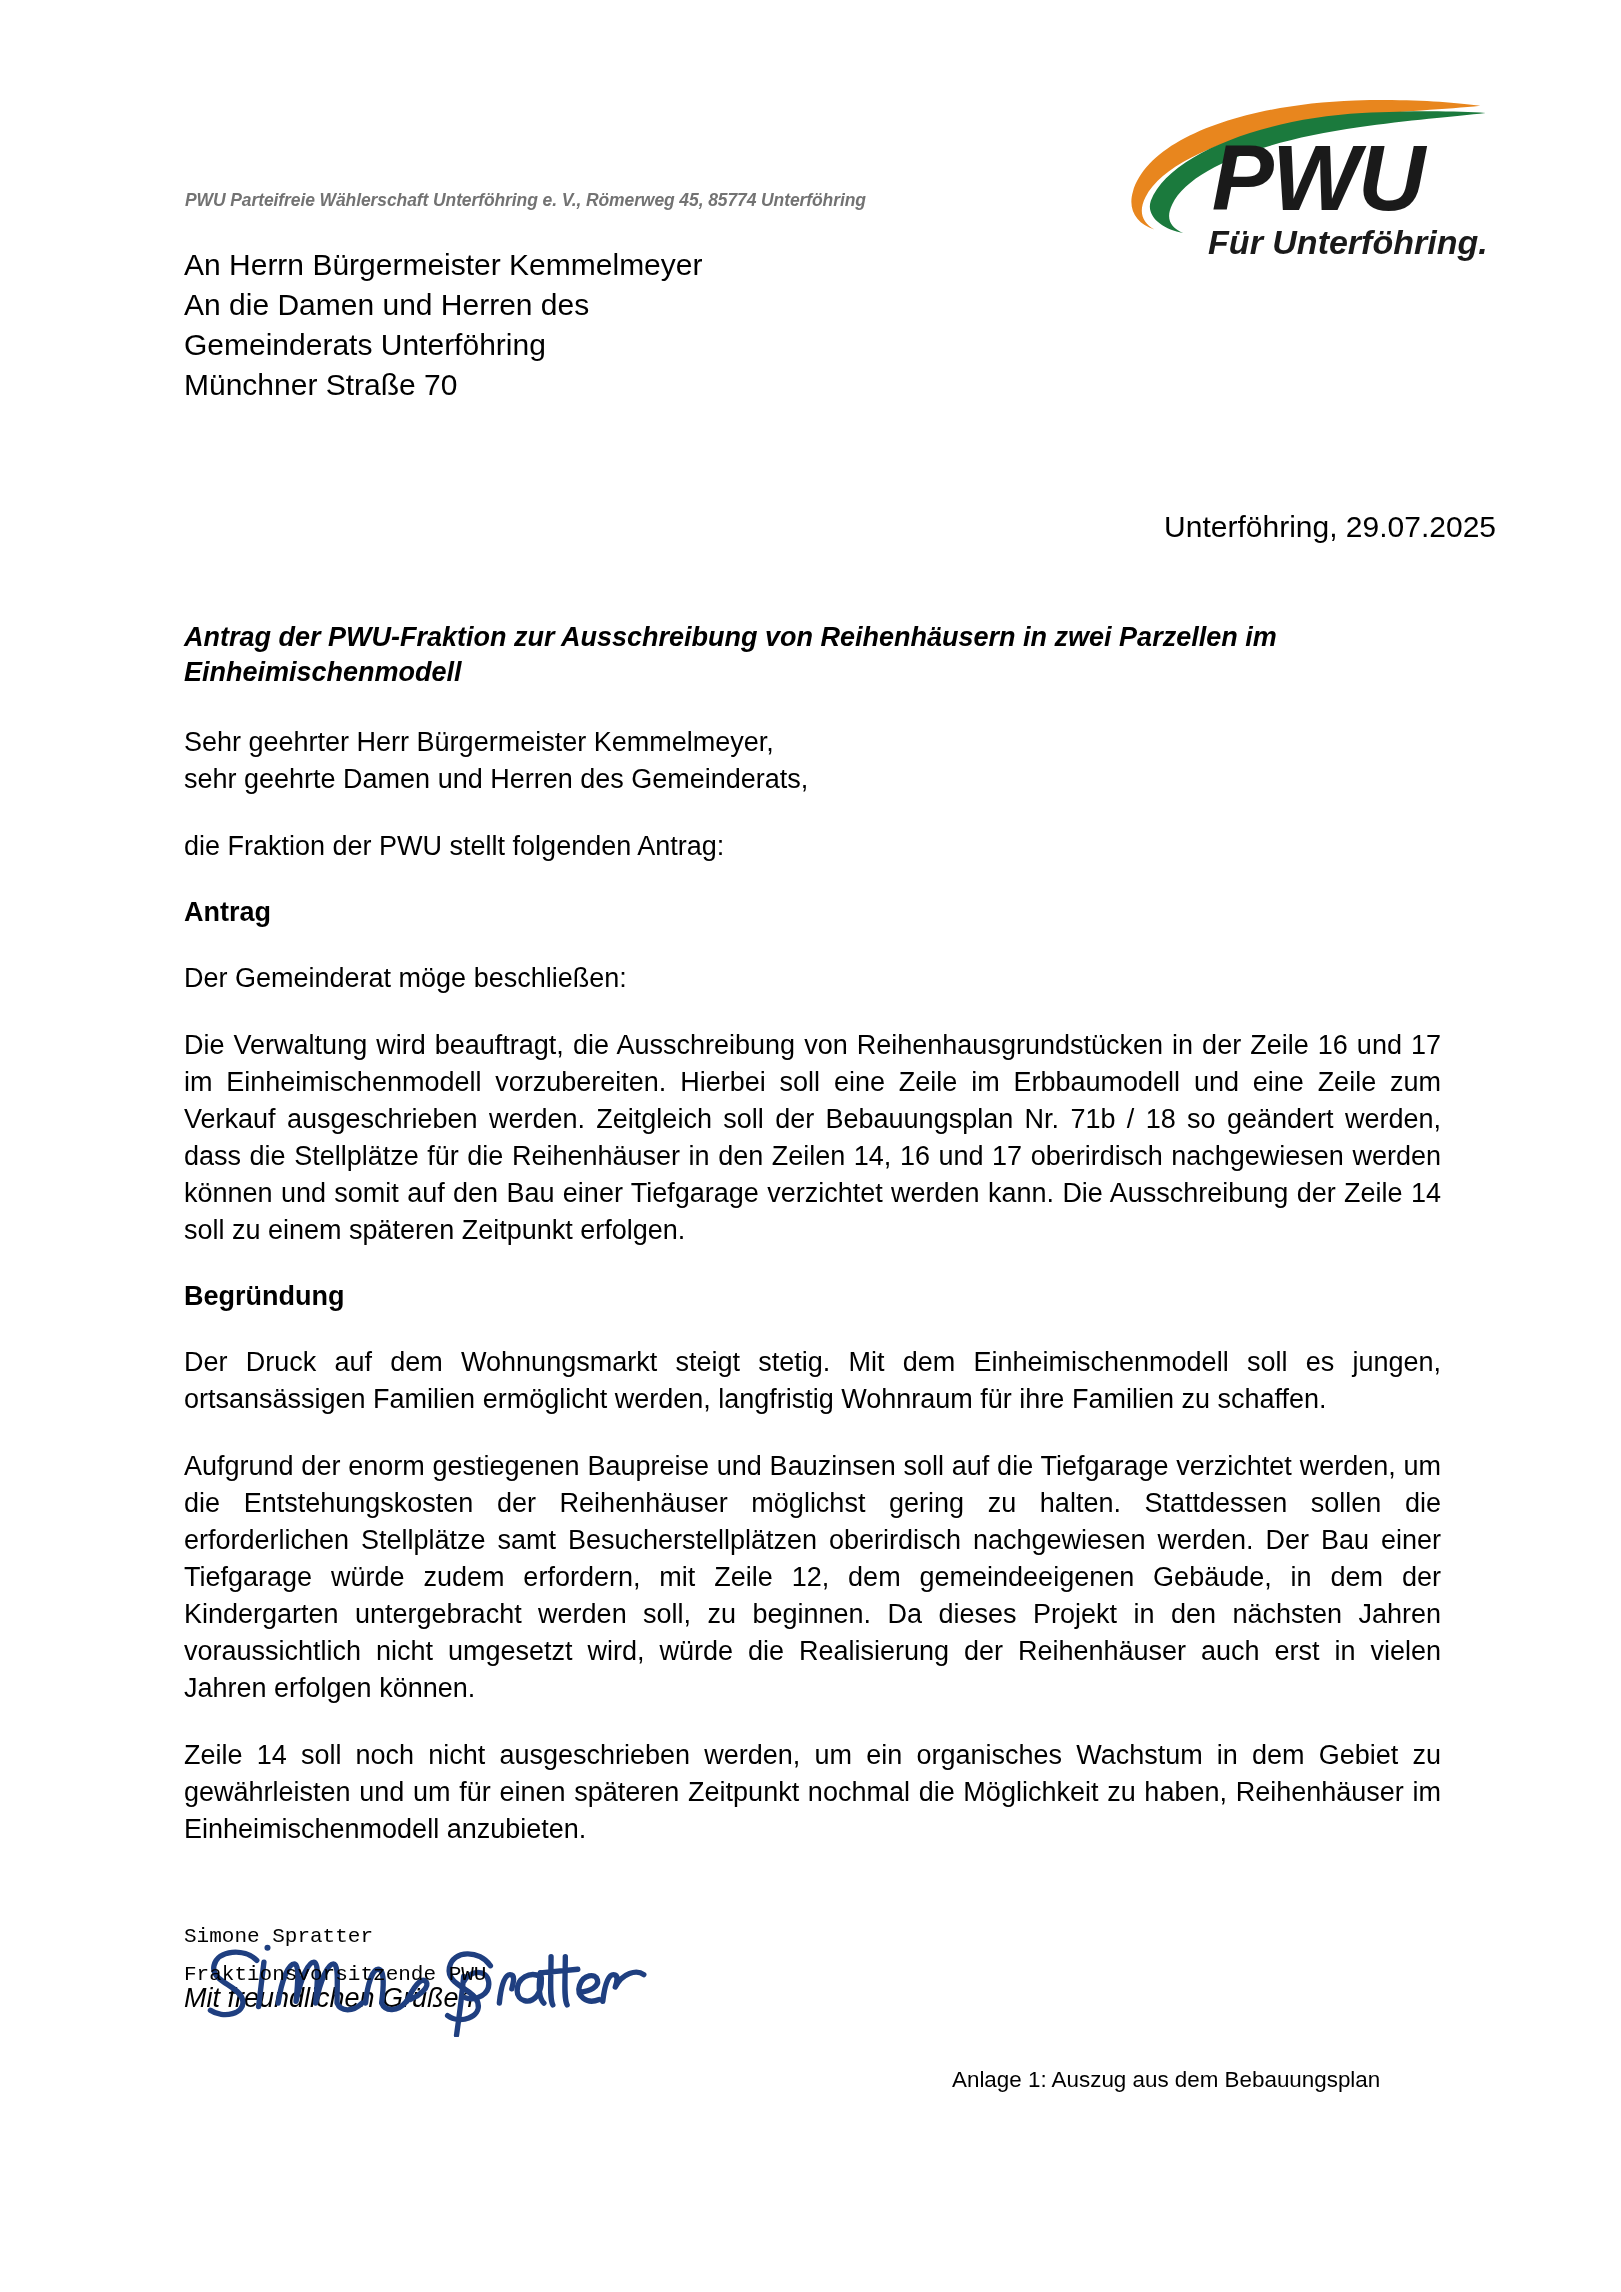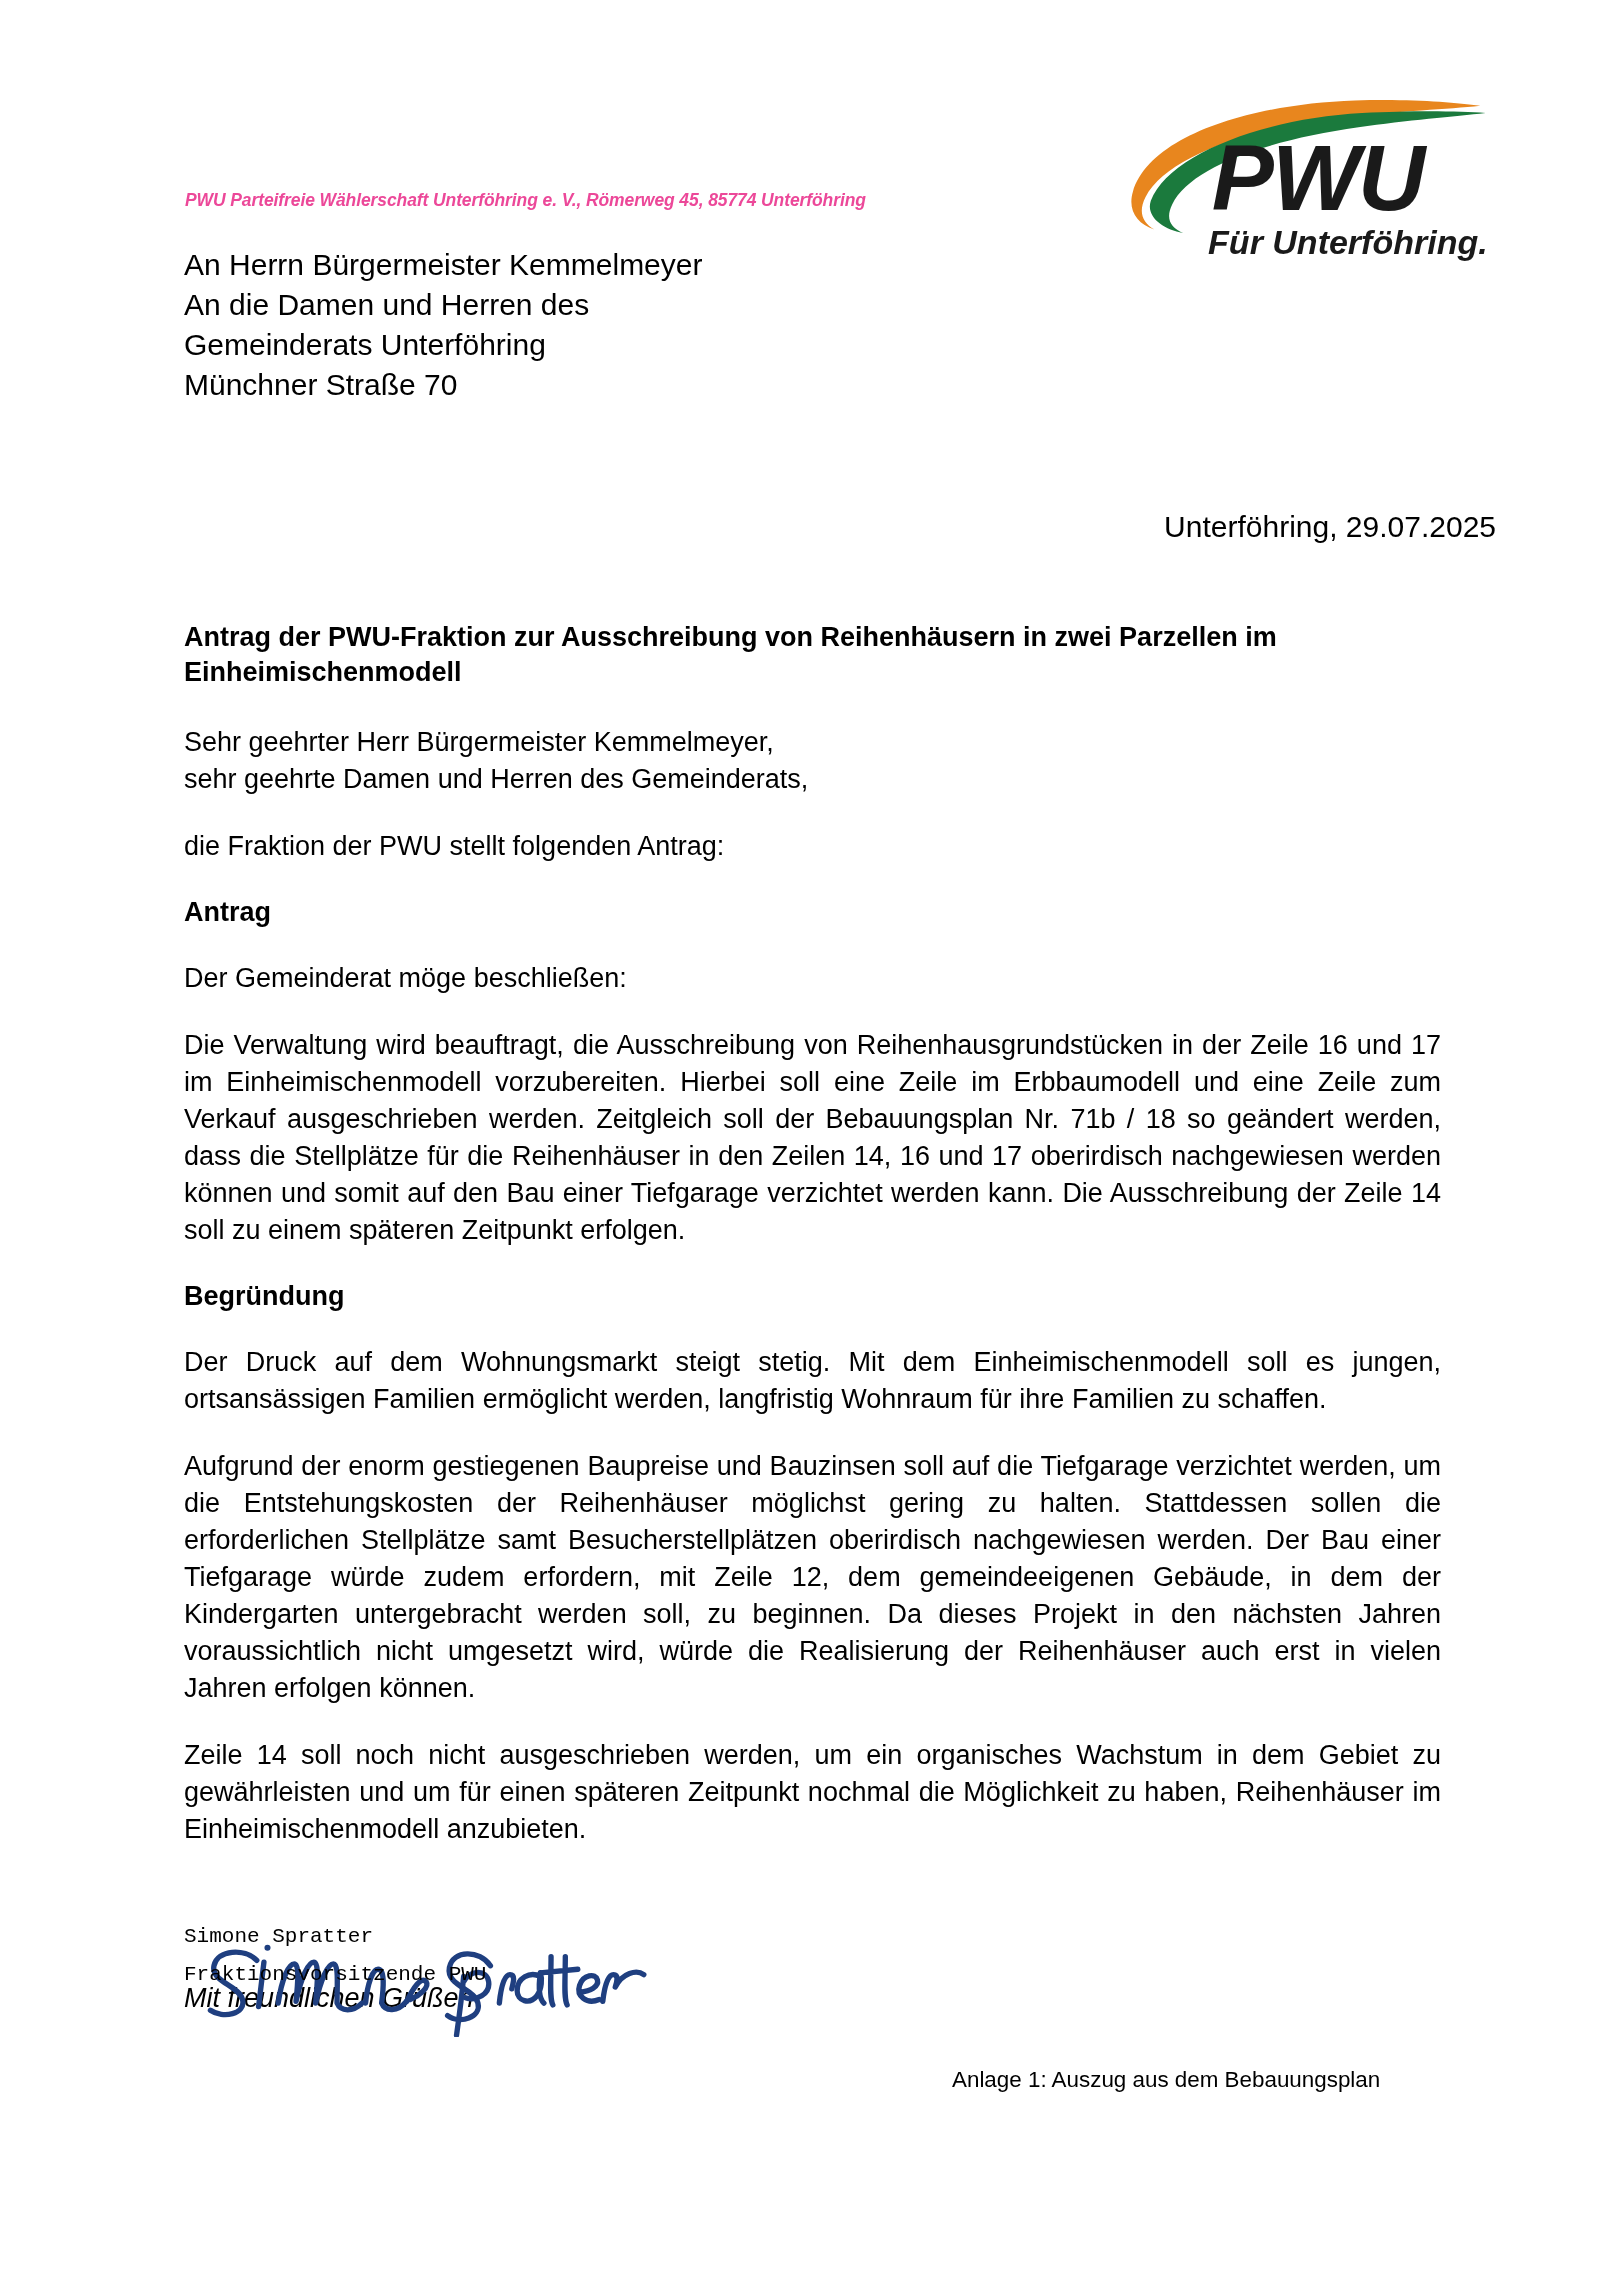--- a/index.html
+++ b/index.html
@@ -34,21 +34,21 @@
   
   .sender-line {
     position: absolute;
     left: 185px;
     top: 190px;
     font-size: 17.5px;
     font-style: italic;
     font-weight: 600;
     letter-spacing: -0.1px;
     white-space: nowrap;
-    color: #ec4899;
+    color: #737373;
   }
 
   
   .recipient {
     position: absolute;
     left: 184px;
     top: 245px;
     font-size: 30px;
     line-height: 40px;
     white-space: nowrap;
@@ -71,20 +71,21 @@
     top: 620px;
     width: 1257px;
   }
 
   .subject {
     font-size: 27px;
     font-weight: bold;
     line-height: 35px;
     text-align: left;
     margin: 0 0 34px 0;
+    font-style: italic;
   }
 
   .para {
     font-size: 27px;
     line-height: 37px;
     margin: 0 0 30px 0;
     text-align: justify;
     text-justify: inter-word;
   }
   .para.left { text-align: left; }

